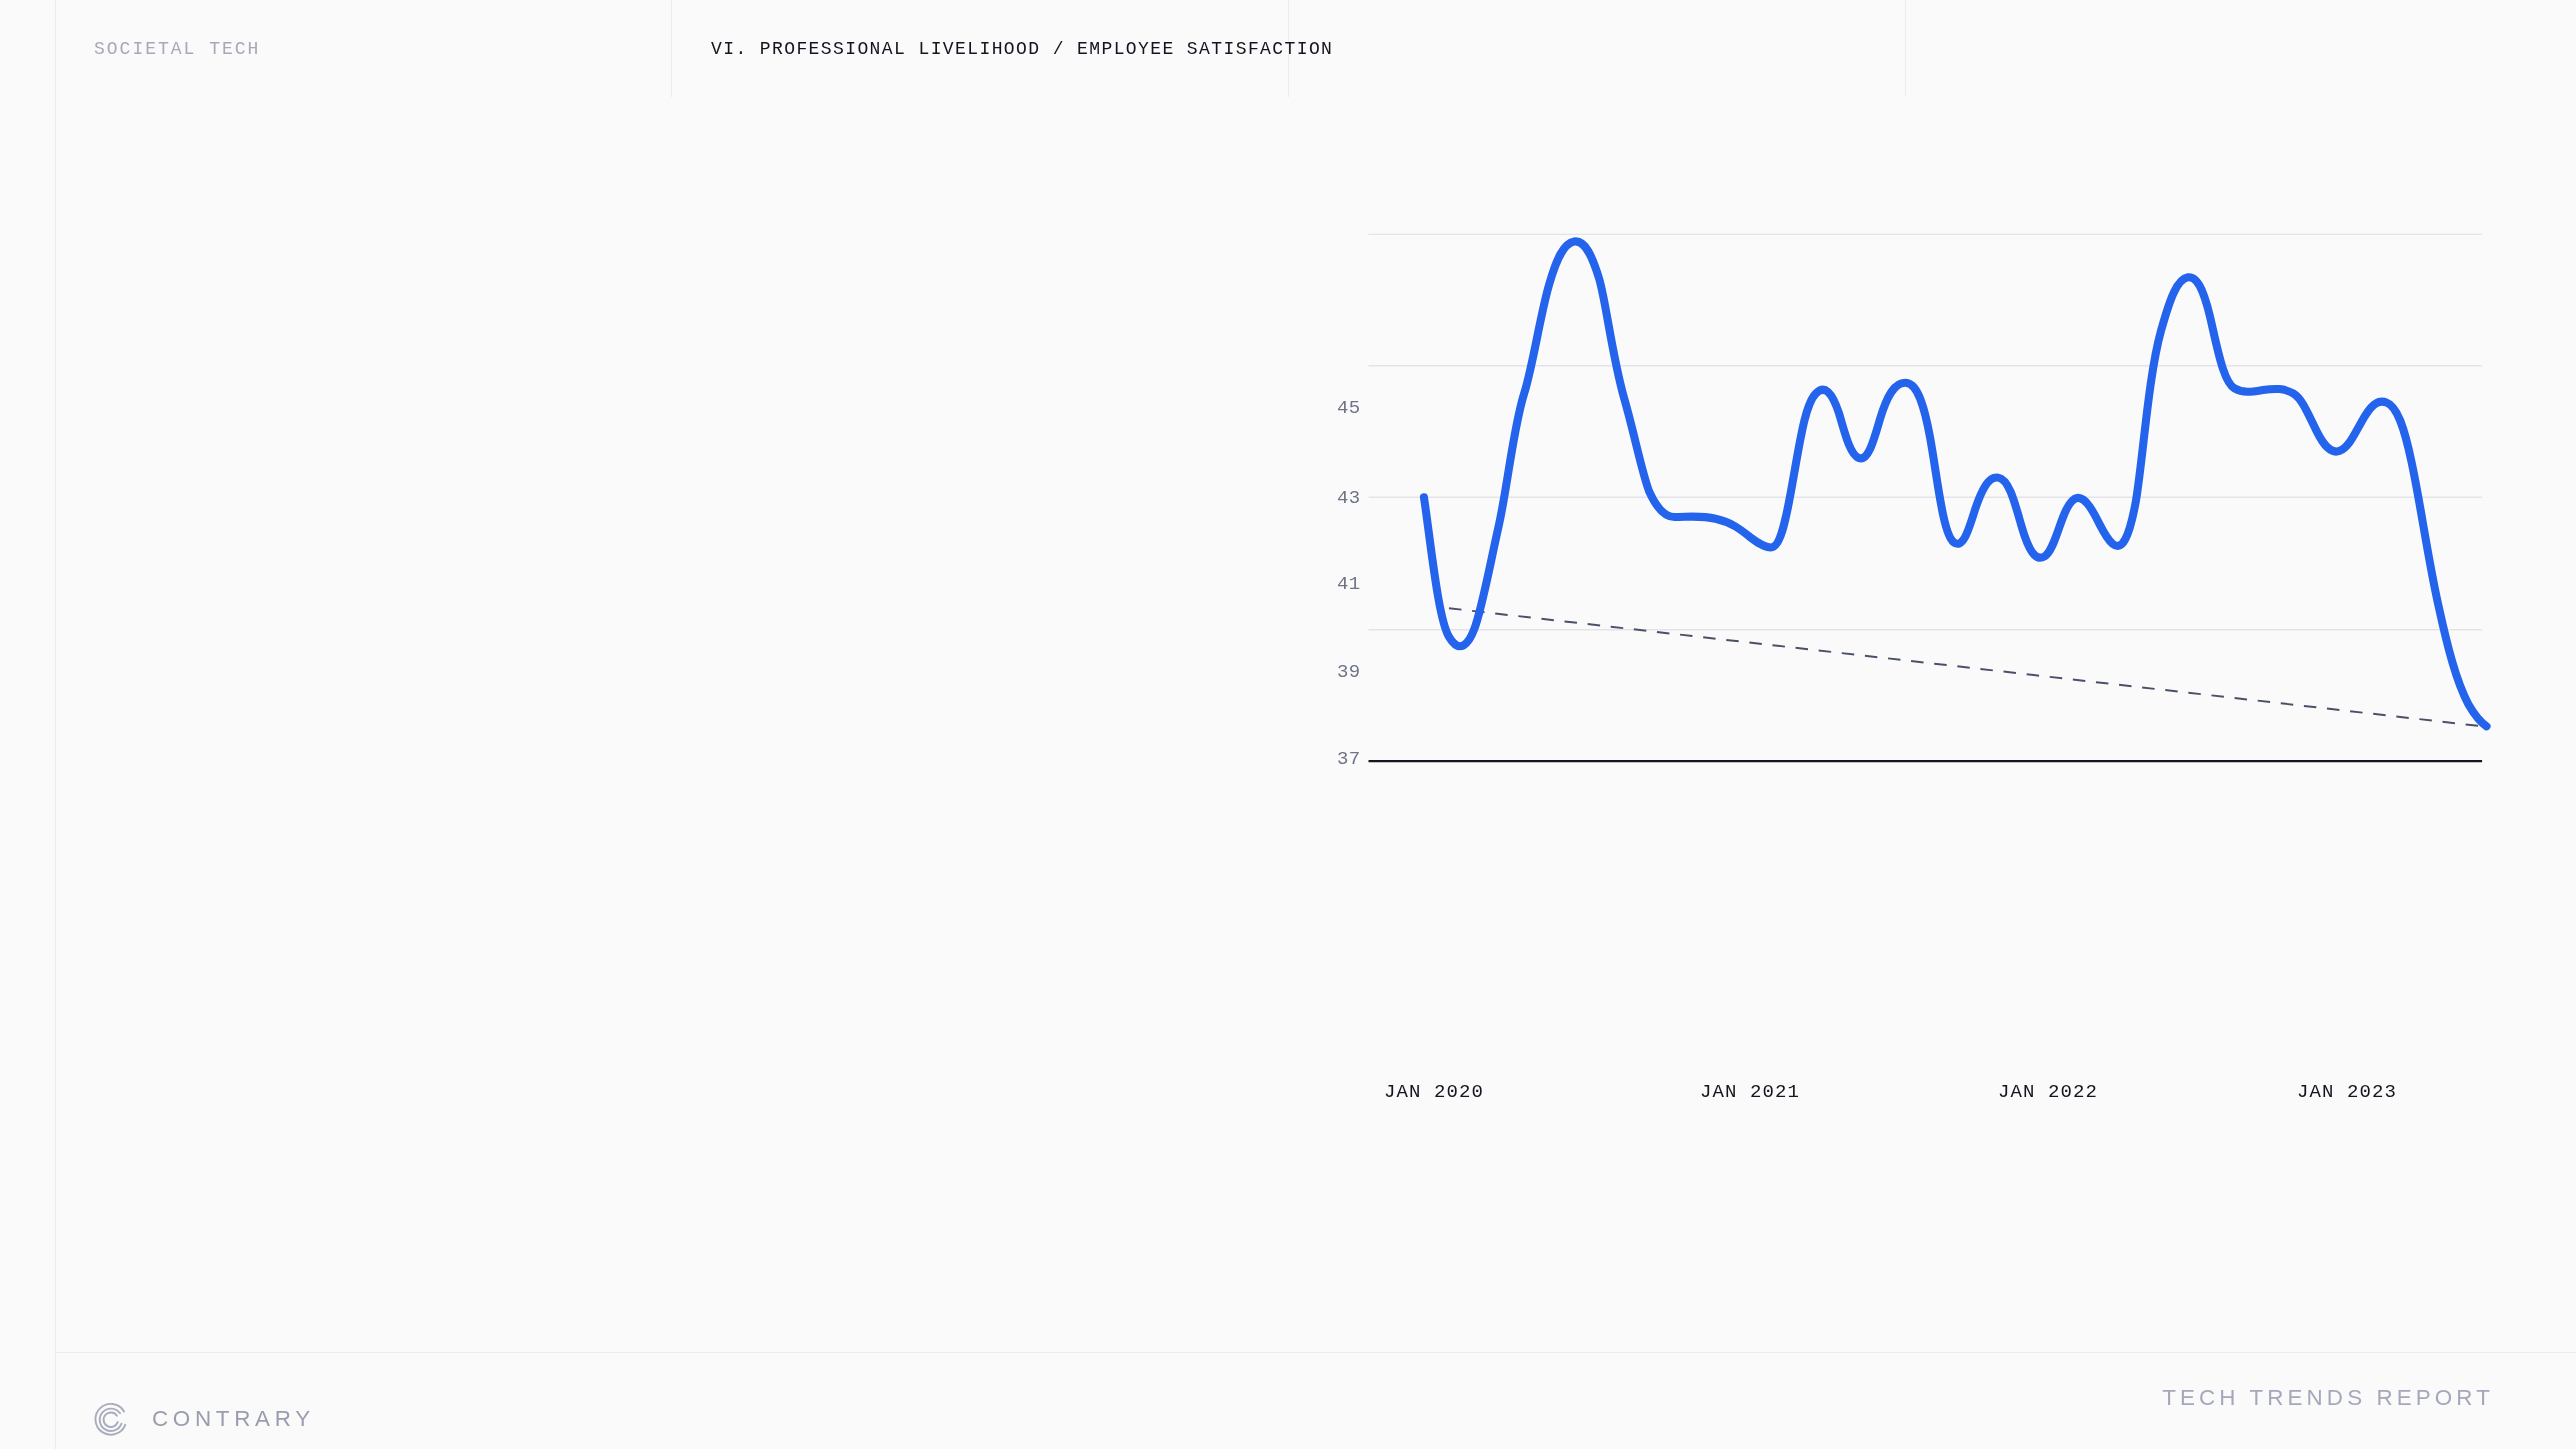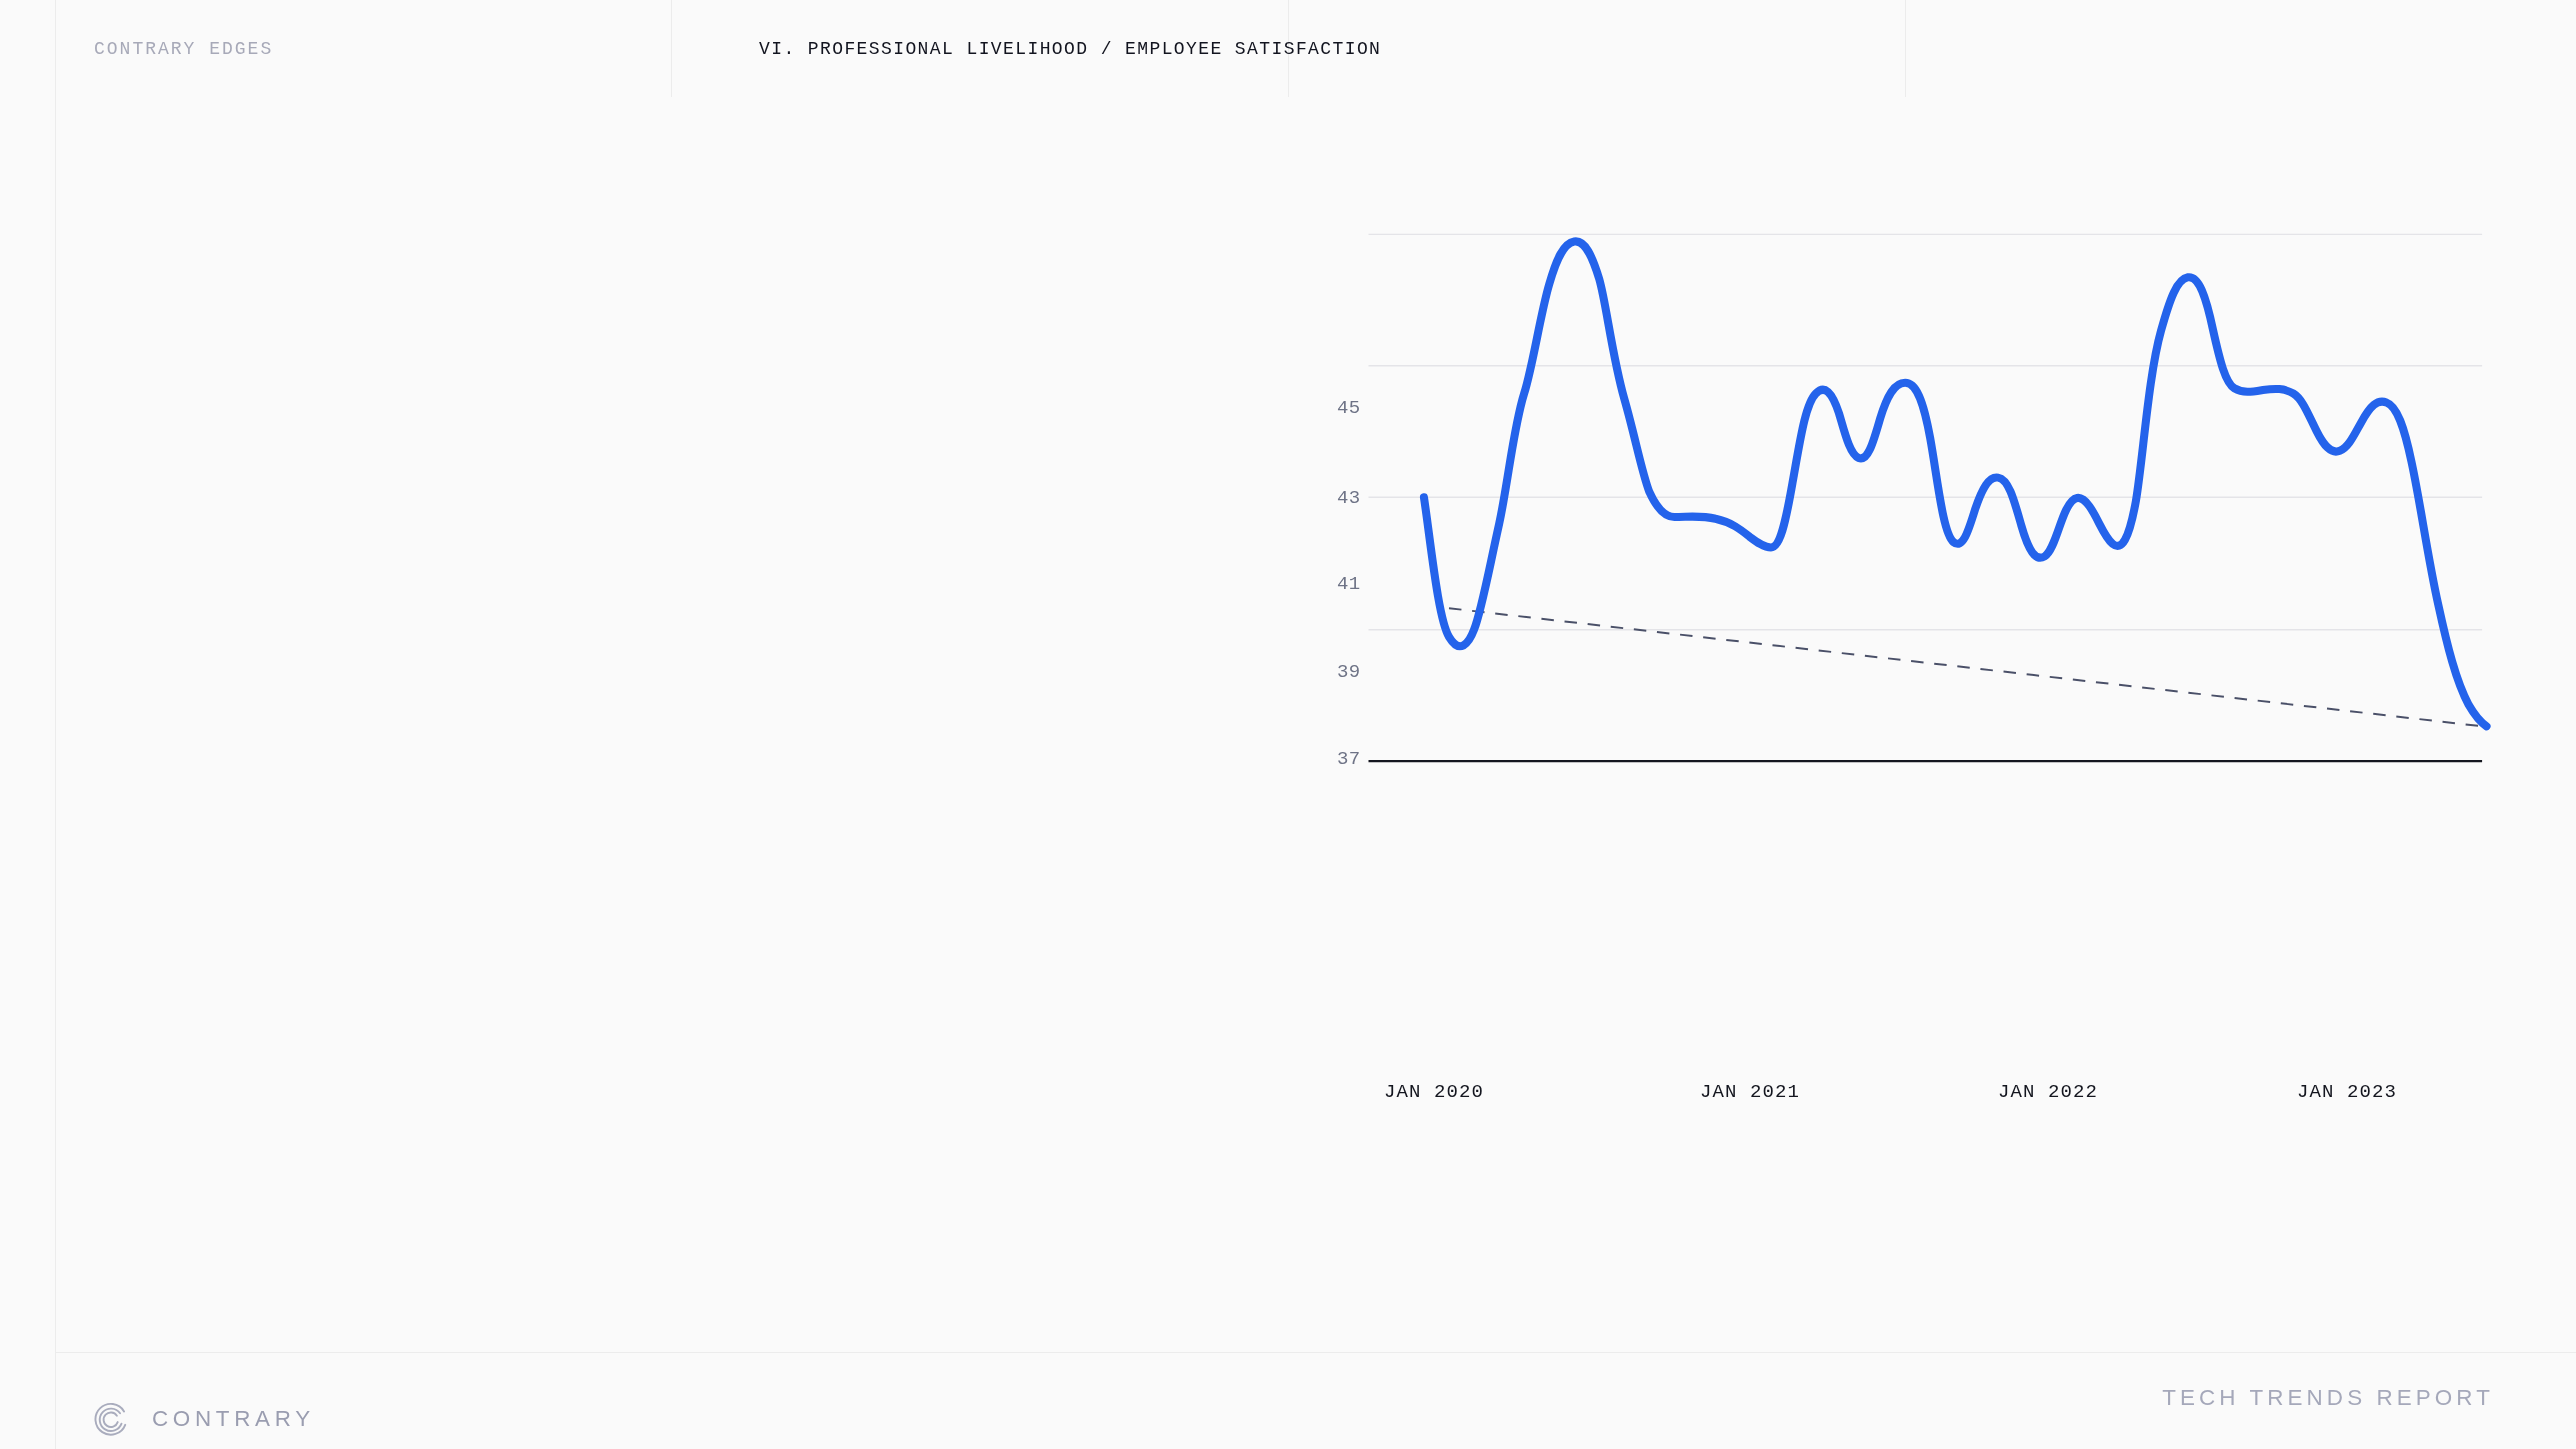--- a/index.html
+++ b/index.html
@@ -56,21 +56,20 @@
   }
   .hdr-center {
     position: absolute;
     left: 711px;
     top: 39px;
     font-family: "Liberation Mono", monospace;
     font-size: 18px;
     letter-spacing: 1.4px;
     color: #12141f;
     white-space: nowrap;
-    margin-left: 48px;
   }
 
   
   .headline {
     position: absolute;
     left: 68px;
     top: 537px;
     width: 1055px;
     font-family: "Liberation Sans", sans-serif;
     font-size: 68px;
@@ -140,21 +139,21 @@
 <body>
 
 <div class="page">
 
   <div class="vrule v0"></div>
   <div class="vrule v1"></div>
   <div class="vrule v2"></div>
   <div class="vrule v3"></div>
   <div class="hrule-footer"></div>
 
-  <div class="hdr-left">CONTRARY EDGES</div>
+  <div class="hdr-left">SOCIETAL TECH</div>
   <div class="hdr-center">VI. PROFESSIONAL LIVELIHOOD / EMPLOYEE SATISFACTION</div>
 
 
   <div class="chart-wrap">
 
     <div class="ytick" style="left:49px; top:397px;">45</div>
     <div class="ytick" style="left:49px; top:487px;">43</div>
     <div class="ytick" style="left:49px; top:573px;">41</div>
     <div class="ytick" style="left:49px; top:661px;">39</div>
     <div class="ytick" style="left:49px; top:748px;">37</div>

